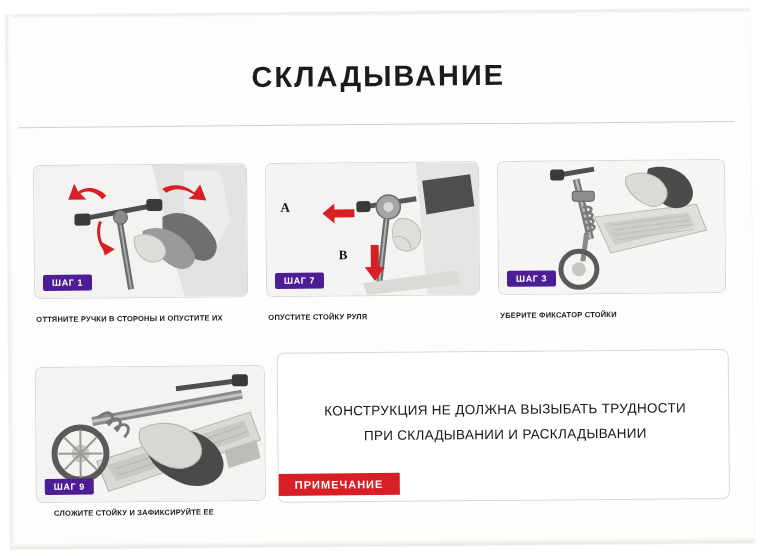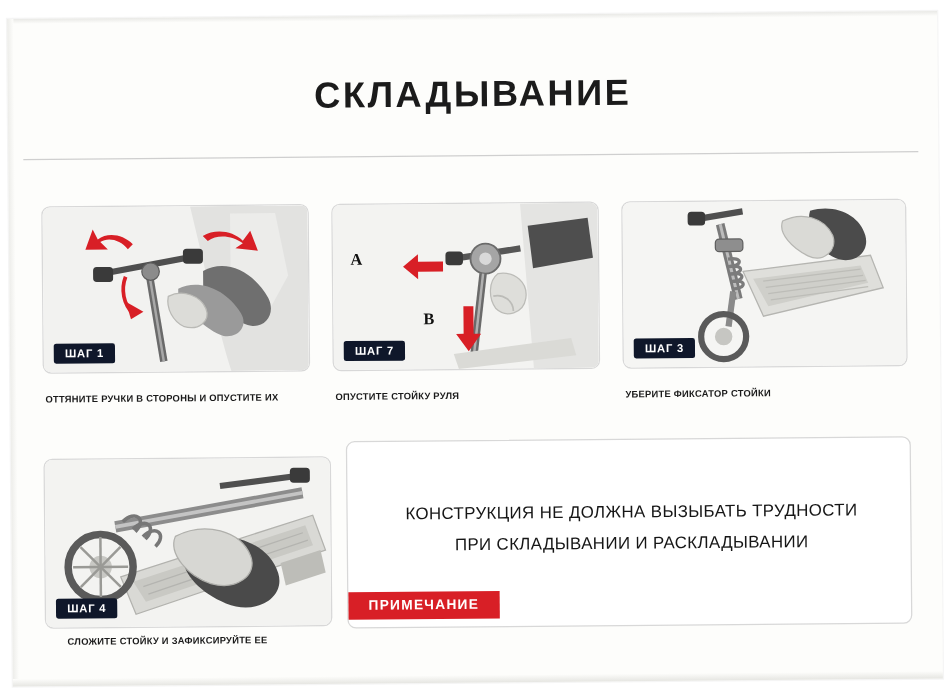--- a/index.html
+++ b/index.html
@@ -104,21 +104,21 @@
     width: 100%;
     height: 100%;
     background: #f4f4f2;
   }
 
   
   .step-badge {
     position: absolute;
     left: 8px;
     bottom: 7px;
-    background: #0f172a;
+    background: #4c1d95;
     color: #ffffff;
     font-size: 9px;
     font-weight: bold;
     letter-spacing: 0.6px;
     padding: 3px 9px 3px 9px;
     border-radius: 2px;
     z-index: 5;
   }
 
   .caption {
@@ -347,21 +347,21 @@
 
           <path d="M140 22 L206 14" stroke="#4f4f4f" stroke-width="5" fill="none"></path>
           <rect x="196" y="8" width="16" height="12" rx="3" fill="#3a3a3a"></rect>
 
           <path d="M112 70 C142 54 178 66 186 92 C192 112 168 126 144 116 C120 106 104 86 112 70 Z" fill="#4a4a4a"></path>
           <path d="M104 62 C128 50 156 58 164 78 C170 94 152 106 132 100 C114 94 98 76 104 62 Z" fill="#d7d7d3" stroke="#b0b0ac" stroke-width="1"></path>
 
           <path d="M188 84 L220 74 L224 92 L192 102 Z" fill="#bdbdb8"></path>
         </svg>
       </div>
-      <div class="step-badge">ШАГ 4</div>
+      <div class="step-badge">ШАГ 9</div>
     </div>
 
     <div class="caption cap4">СЛОЖИТЕ СТОЙКУ И ЗАФИКСИРУЙТЕ ЕЕ</div>
 
     <div class="note-box">
       <div class="note-text">
         <div>КОНСТРУКЦИЯ НЕ ДОЛЖНА ВЫЗЫБАТЬ ТРУДНОСТИ</div>
         <div>ПРИ СКЛАДЫВАНИИ И РАСКЛАДЫВАНИИ</div>
       </div>
       <div class="note-badge">ПРИМЕЧАНИЕ</div>

